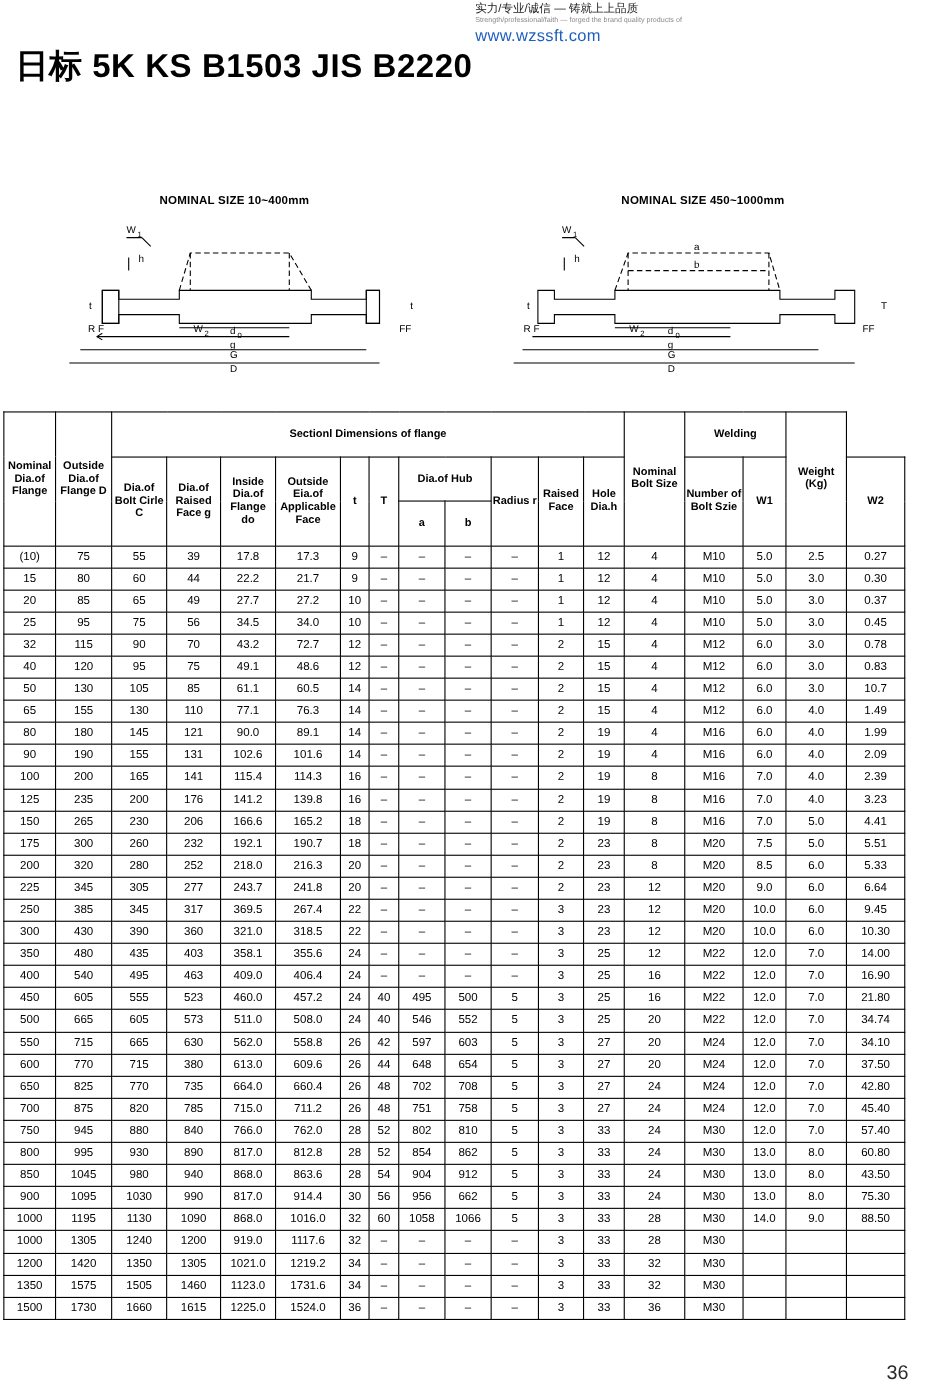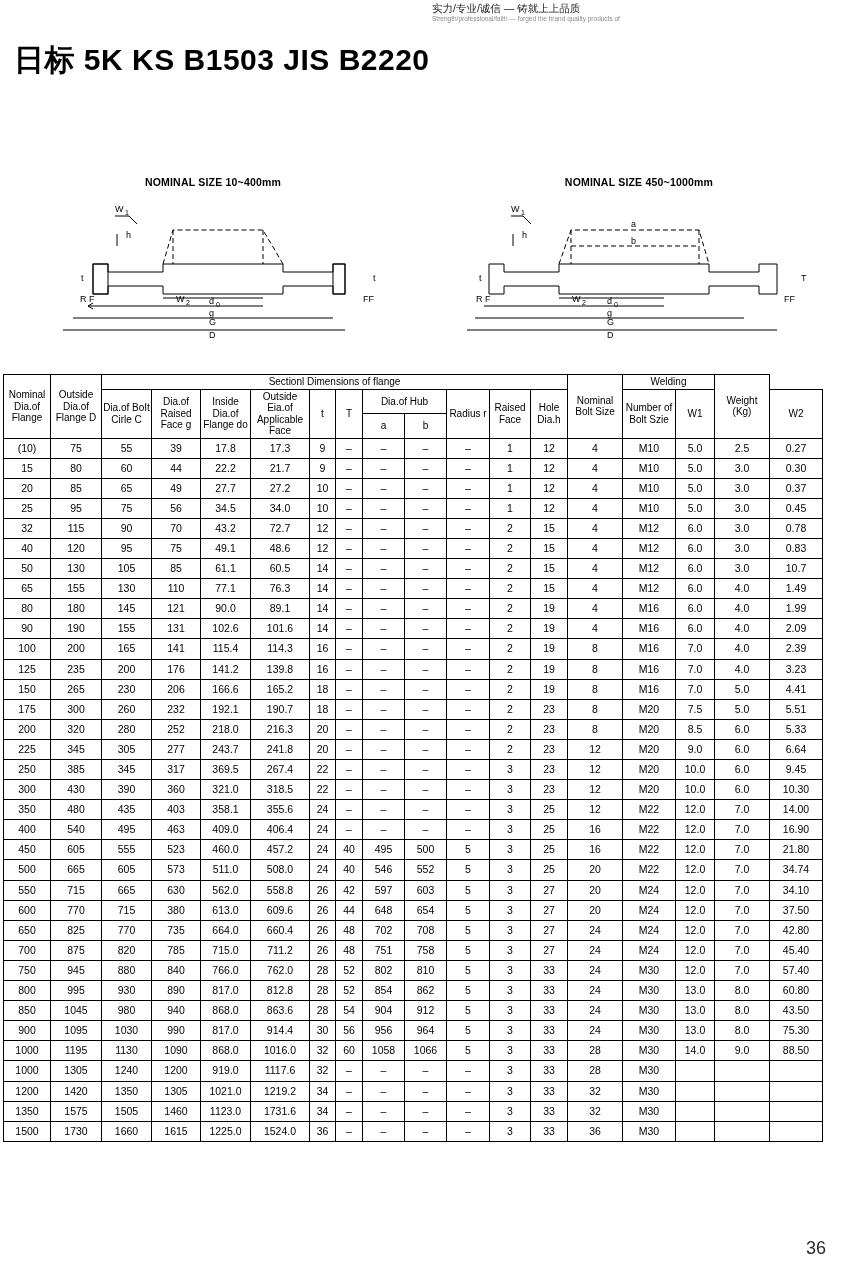--- a/index.html
+++ b/index.html
@@ -91,24 +91,24 @@
     font-family: "Liberation Sans", sans-serif;
   }
   table.flange th,
   table.flange td {
     border: 1px solid #000000;
     text-align: center;
     vertical-align: middle;
     padding: 0;
   }
   table.flange thead th {
-    font-weight: normal;
+    font-weight: bold;
     font-size: 10px;
     line-height: 11.5px;
-    padding: 1px 1px;
+    padding: 14px 1px;
   }
   table.flange tbody td {
     height: 19.1px;
     line-height: 19.1px;
     font-size: 10.5px;
   }
   .hdr-tall {
     height: 46px;
   }
 
@@ -140,20 +140,21 @@
   }
 </style>
 </head>
 <body>
 
 <div class="page-header">
   <div class="hdr-line1">
     <span>实力/专业/诚信 — 铸就上上品质</span>
   </div>
   <div class="hdr-line2">Strength/professional/faith — forged the brand quality products of</div>
+  <div class="hdr-url">www.wzssft.com</div>
 </div>
 
 <div class="doc-title">日标 5K KS B1503 JIS B2220</div>
 
 <div class="figures">
 
   <div class="fig left">
     <div class="fig-cap">NOMINAL SIZE 10~400mm</div>
     <div class="fig-svg">
       <svg width="360" height="150" viewBox="0 0 360 150" xmlns="http://www.w3.org/2000/svg">
@@ -854,21 +855,21 @@
       <tr>
         <td class="colw-0">900</td>
         <td class="colw-1">1095</td>
         <td class="colw-2">1030</td>
         <td class="colw-3">990</td>
         <td class="colw-4">817.0</td>
         <td class="colw-5">914.4</td>
         <td class="colw-6">30</td>
         <td class="colw-7">56</td>
         <td class="colw-8">956</td>
-        <td class="colw-9">964</td>
+        <td class="colw-9">662</td>
         <td class="colw-10">5</td>
         <td class="colw-11">3</td>
         <td class="colw-12">33</td>
         <td class="colw-13">24</td>
         <td class="colw-14">M30</td>
         <td class="colw-15">13.0</td>
         <td class="colw-16">8.0</td>
         <td class="colw-17">75.30</td>
       </tr>
       <tr>

